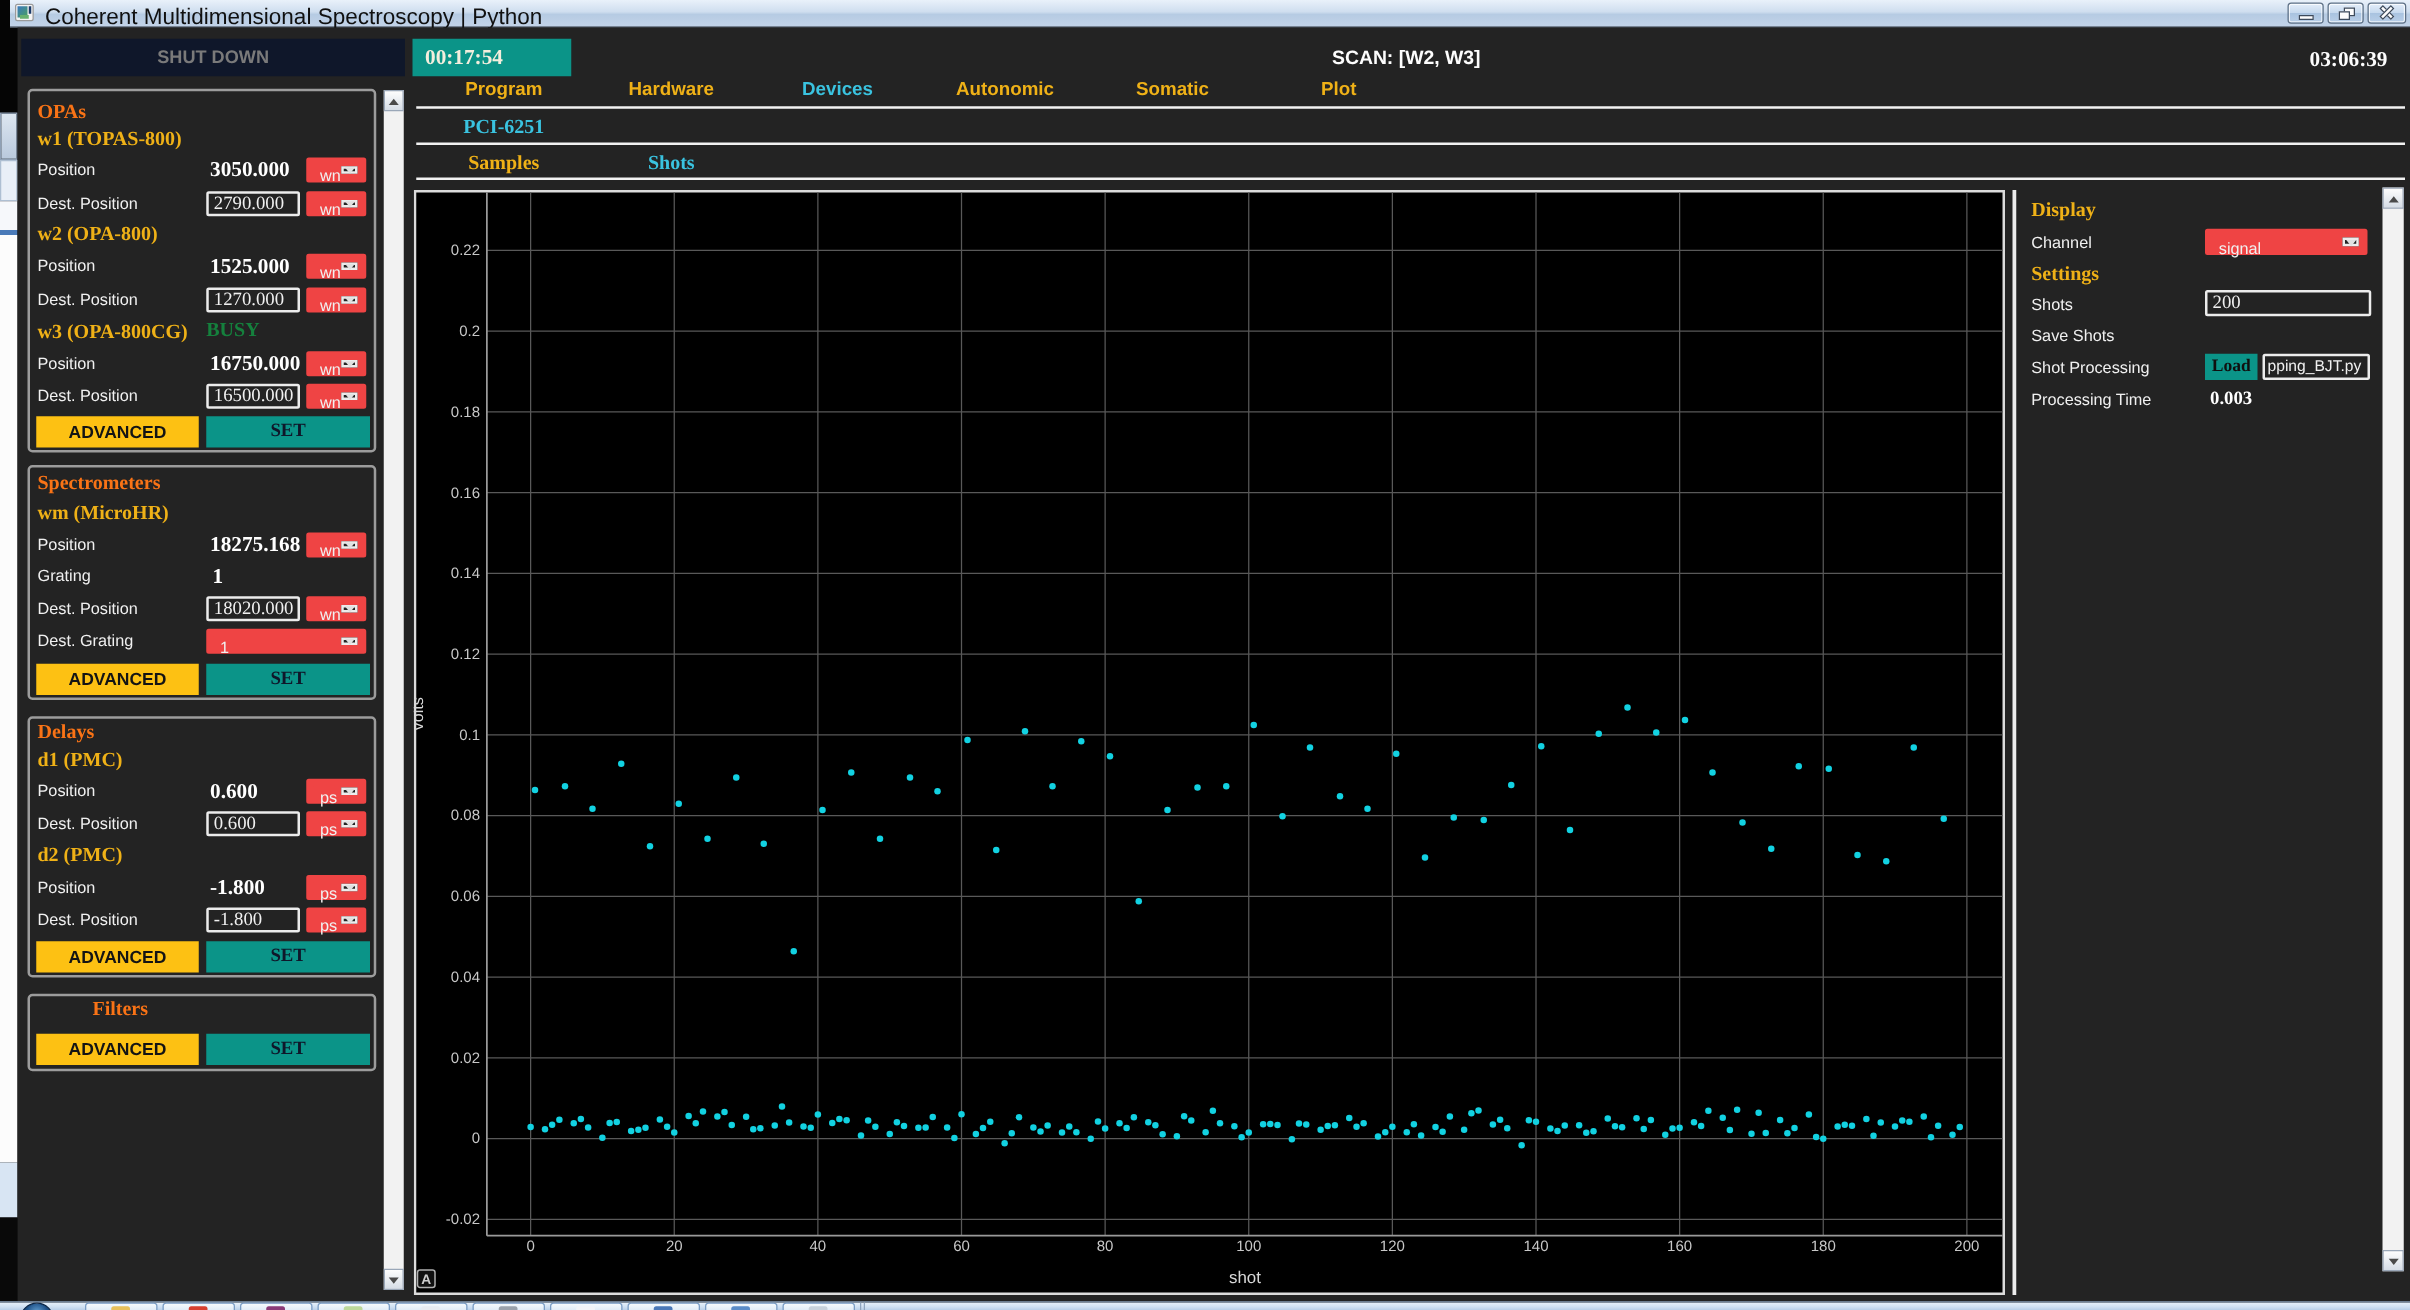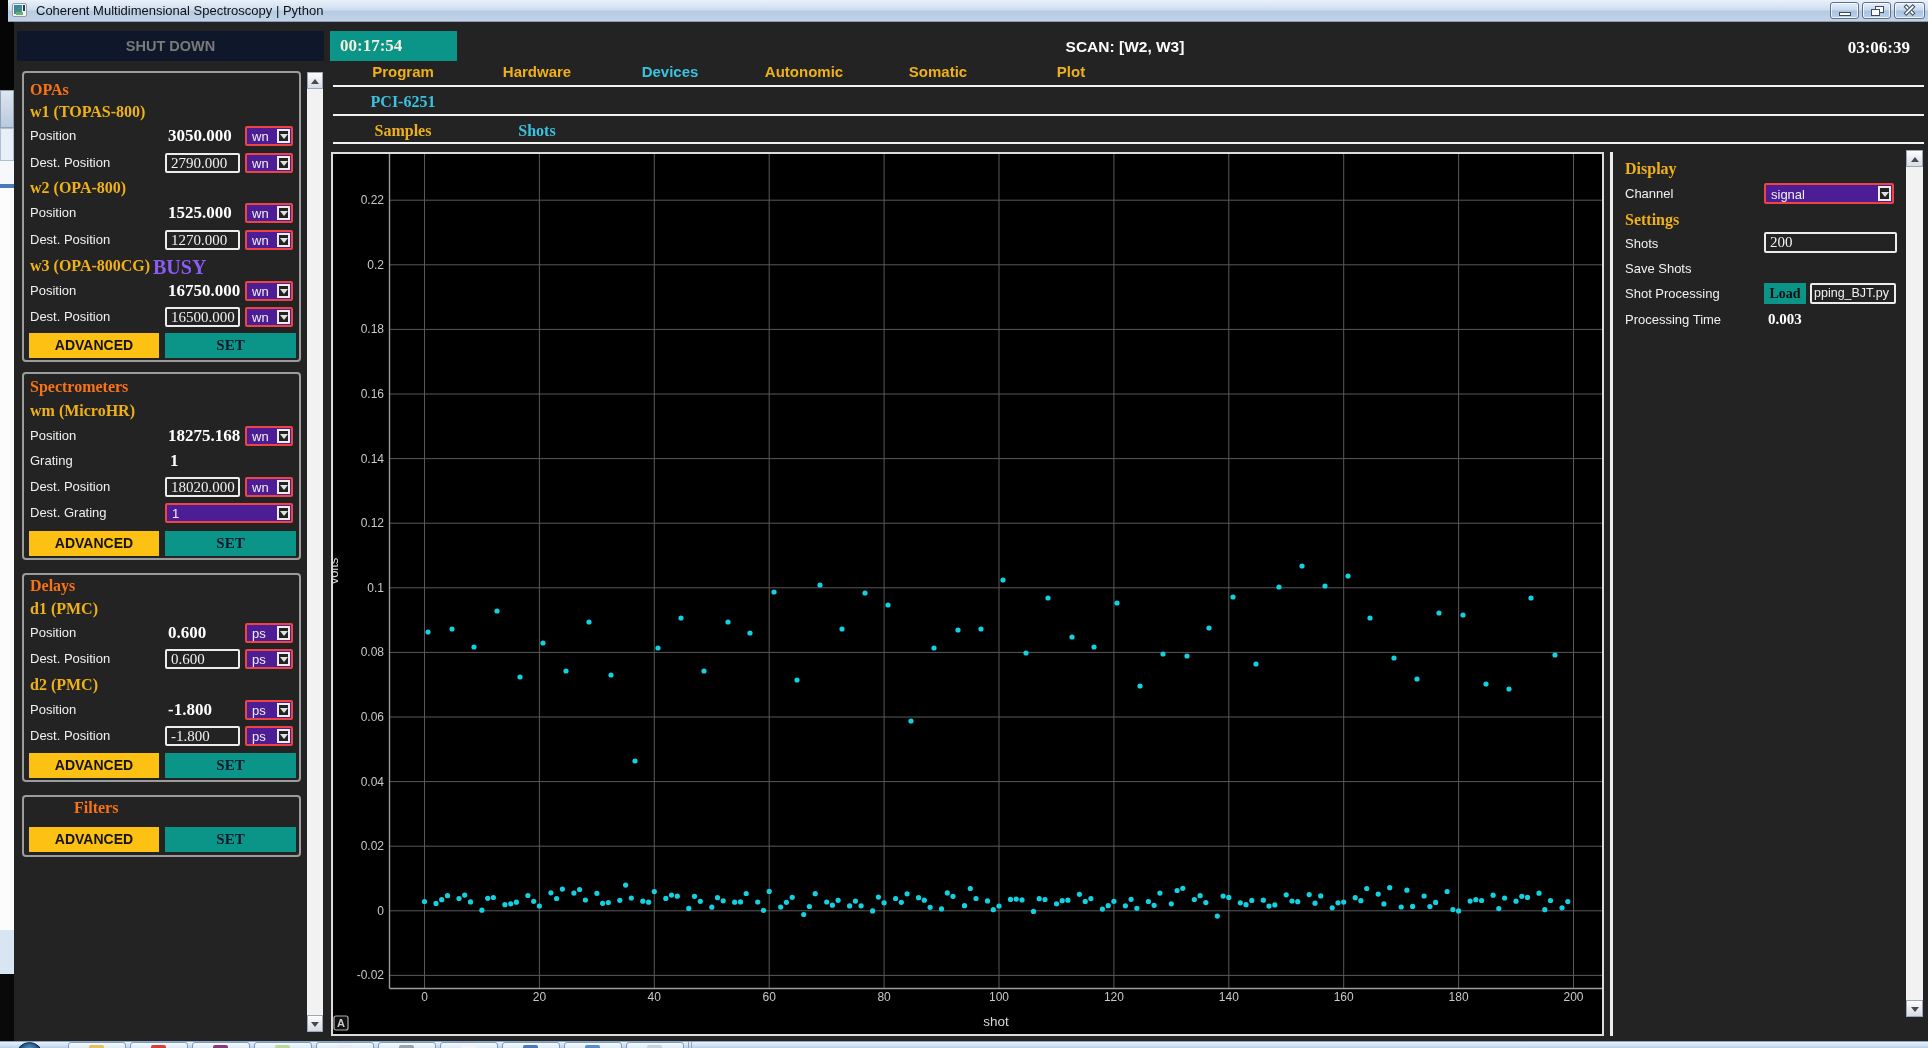--- a/index.html
+++ b/index.html
@@ -2,21 +2,21 @@
 <html><head><meta charset="utf-8"><style>
 *{margin:0;padding:0;box-sizing:border-box;}
 body{width:1928px;height:1048px;background:#000;position:relative;overflow:hidden;font-family:'Liberation Sans',sans-serif;}
 .abs{position:absolute;}
 .ser{font-family:'Liberation Serif',serif;font-weight:bold;}
 .lbl{font-family:'Liberation Sans',sans-serif;font-size:13px;color:#f0f0f0;}
 .hdr{font-family:'Liberation Serif',serif;font-weight:bold;font-size:16px;color:#efb117;}
 .sec{font-family:'Liberation Serif',serif;font-weight:bold;font-size:16px;color:#f97316;}
 .val{font-family:'Liberation Serif',serif;font-weight:bold;font-size:17px;color:#ffffff;}
 .inp{border:2px solid #ececec;border-radius:2px;background:#232323;color:#f0f0f0;font-family:'Liberation Serif',serif;font-size:15px;line-height:16px;padding-left:4px;}
-.cmb{border:2px solid #ef4444;border-radius:2px;background:#4c1d95;}
+.cmb{border:6px solid #ef4444;border-radius:2px;background:#ef4444;}
 .cmbt{position:absolute;left:5px;top:1px;font-family:'Liberation Sans',sans-serif;font-size:13px;color:#f0f0f0;line-height:15px;}
 .arr{position:absolute;right:1px;top:1px;bottom:1px;width:13px;border:2px solid #ececec;background:#232323;}
 .tri{position:absolute;left:50%;top:50%;margin-left:-4px;margin-top:-2px;width:0;height:0;border-left:4px solid transparent;border-right:4px solid transparent;border-top:5px solid #e0e0e0;}
 .gbox{position:absolute;border:2px solid #9c9c9c;border-radius:4px;background:#232323;}
 .abtn{position:absolute;background:#fdc113;color:#141414;font-family:'Liberation Sans',sans-serif;font-weight:bold;font-size:14px;text-align:center;}
 .sbtn{position:absolute;background:#0b9488;color:#0f172a;font-family:'Liberation Serif',serif;font-weight:bold;font-size:15px;text-align:center;}
 </style></head><body>
 <div class="abs" style="left:0;top:0;width:14px;height:1048px;background:#050505;"></div>
 <div class="abs" style="left:0;top:90px;width:14px;height:38px;background:linear-gradient(180deg,#dde6f0,#b9c9dd);border:1px solid #8fa0b5;"></div>
 <div class="abs" style="left:0;top:128px;width:14px;height:33px;background:#e9eff7;border:1px solid #aebfd2;"></div>
@@ -24,21 +24,21 @@
 <div class="abs" style="left:0;top:184px;width:14px;height:4px;background:#4a7ab8;"></div>
 <div class="abs" style="left:0;top:188px;width:14px;height:742px;background:#fcfcfc;"></div>
 <div class="abs" style="left:0;top:930px;width:14px;height:44px;background:#d8e5f3;"></div>
 <div class="abs" style="left:0;top:974px;width:14px;height:67px;background:#090909;"></div>
 <div class="abs" style="left:8px;top:0;width:1920px;height:22px;background:linear-gradient(180deg,#e9f1fa 0%,#cfdeef 45%,#b6cbe3 55%,#c2d3e8 100%);border-bottom:1px solid #8e9db1;">
 <div class="abs" style="left:4px;top:3px;width:15px;height:14px;background:#f4f4f4;border:1px solid #9a9a9a;border-radius:2px;">
       <div class="abs" style="left:1px;top:1px;width:8px;height:9px;background:linear-gradient(135deg,#3a78c0,#49a060);"></div>
       <div class="abs" style="left:10px;top:1px;width:2px;height:6px;background:#1a3a6a;"></div>
       <div class="abs" style="left:3px;top:8px;width:7px;height:3px;background:#67b06f;"></div>
     </div>
-<div class="abs" style="left:28px;top:3px;font-family:'Liberation Sans',sans-serif;font-size:13px;color:#101010;">Coherent Multidimensional Spectroscopy | Python</div>
+<div class="abs" style="left:28px;top:3px;font-family:'Liberation Sans',sans-serif;font-size:18px;color:#101010;">Coherent Multidimensional Spectroscopy | Python</div>
 <div class="abs" style="left:1822px;top:2px;width:29px;height:17px;background:linear-gradient(180deg,#e4eefa 0%,#c6d9ee 48%,#a9c3e0 52%,#b9cfe8 100%);border:1px solid #5f7186;border-radius:3px;box-shadow:inset 0 0 0 1px rgba(255,255,255,0.75);">
       <div class="abs" style="left:8px;top:9px;width:12px;height:4px;background:#fdfdfd;border:1px solid #3c4a5c;"></div>
     </div>
 <div class="abs" style="left:1854px;top:2px;width:29px;height:17px;background:linear-gradient(180deg,#e4eefa 0%,#c6d9ee 48%,#a9c3e0 52%,#b9cfe8 100%);border:1px solid #5f7186;border-radius:3px;box-shadow:inset 0 0 0 1px rgba(255,255,255,0.75);">
       <div class="abs" style="left:12px;top:3px;width:9px;height:7px;border:1px solid #3c4a5c;background:#fdfdfd;"></div>
       <div class="abs" style="left:8px;top:6px;width:9px;height:7px;border:1px solid #3c4a5c;background:#fdfdfd;"></div>
     </div>
 <div class="abs" style="left:1886px;top:2px;width:31px;height:17px;background:linear-gradient(180deg,#e4eefa 0%,#c6d9ee 48%,#a9c3e0 52%,#b9cfe8 100%);border:1px solid #5f7186;border-radius:3px;box-shadow:inset 0 0 0 1px rgba(255,255,255,0.75);">
       <div class="abs" style="left:8px;top:5px;width:13px;height:4px;background:#fdfdfd;border:1px solid #3c4a5c;transform:rotate(45deg);"></div>
       <div class="abs" style="left:8px;top:5px;width:13px;height:4px;background:#fdfdfd;border:1px solid #3c4a5c;transform:rotate(-45deg);"></div>
@@ -91,21 +91,21 @@
   </div>
 <div class="abs lbl" style="left:30px;top:232px;">Dest. Position</div>
 <div class="abs inp" style="left:165px;top:230px;width:75px;height:20px;">1270.000</div>
 <div class="abs cmb" style="left:245px;top:230px;width:48px;height:20px;">
     <div class="cmbt">wn</div>
     <div class="arr">
       <div class="tri"></div>
     </div>
   </div>
 <div class="abs hdr" style="left:30px;top:257px;">w3 (OPA-800CG)</div>
-<div class="abs ser" style="left:153px;top:256px;font-size:20px;color:#8b5cf6;">BUSY</div>
+<div class="abs ser" style="left:165px;top:256px;font-size:16px;color:#15803d;">BUSY</div>
 <div class="abs lbl" style="left:30px;top:283px;">Position</div>
 <div class="abs val" style="left:168px;top:281px;">16750.000</div>
 <div class="abs cmb" style="left:245px;top:281px;width:48px;height:20px;">
     <div class="cmbt">wn</div>
     <div class="arr">
       <div class="tri"></div>
     </div>
   </div>
 <div class="abs lbl" style="left:30px;top:309px;">Dest. Position</div>
 <div class="abs inp" style="left:165px;top:307px;width:75px;height:20px;">16500.000</div>

